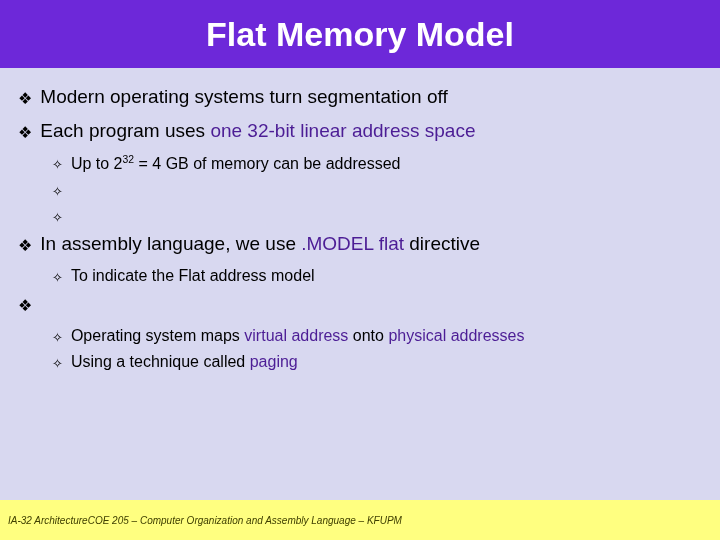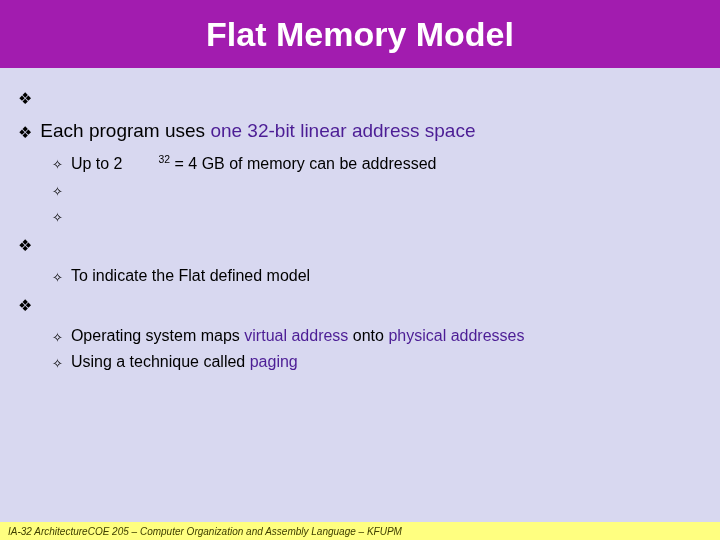--- a/index.html
+++ b/index.html
@@ -5,21 +5,21 @@
   * { margin: 0; padding: 0; box-sizing: border-box; }
   body {
     width: 720px;
     height: 540px;
     background: #d8d8f0;
     font-family: Arial, sans-serif;
     position: relative;
     overflow: hidden;
   }
   .title-bar {
-    background: #a21caf;
+    background: #6d28d9;
     height: 68px;
     display: flex;
     align-items: center;
     justify-content: center;
   }
   .title {
     font-family: "Comic Sans MS", cursive, sans-serif;
     font-size: 34px;
     font-weight: bold;
     color: #ffffff;
@@ -47,27 +47,27 @@
     display: flex;
     align-items: flex-start;
   }
   .b2 .bullet {
     color: #000;
     font-size: 13px;
     margin-right: 8px;
     margin-top: 3px;
   }
   .hl { color: #4c1d95; }
-  sup { font-size: 0.65em; vertical-align: super; padding-left: 36px; }
+  sup { font-size: 0.65em; vertical-align: super; }
   .footer {
     position: absolute;
     bottom: 0;
     left: 0;
     right: 0;
-    height: 18px;
+    height: 40px;
     background: #ffff80;
     display: flex;
     align-items: center;
     font-family: "Comic Sans MS", cursive, sans-serif;
     font-size: 10px;
     font-style: italic;
     color: #404000;
     padding: 0 8px;
   }
   .footer .fl { flex: 0 0 auto; }
@@ -78,20 +78,21 @@
 <body>
 
 <div class="title-bar">
   <div class="title">Flat Memory Model</div>
 </div>
 
 <div class="content">
 
   <div class="b1">
     <span class="bullet">❖</span>
+    <span>Modern operating systems turn segmentation off</span>
   </div>
 
   <div class="b1">
     <span class="bullet">❖</span>
     <span>
       <span>Each program uses </span><span class="hl">one 32-bit linear address space</span>
     </span>
   </div>
 
   <div class="b2">
@@ -104,25 +105,28 @@
   <div class="b2">
     <span class="bullet">✧</span>
   </div>
 
   <div class="b2">
     <span class="bullet">✧</span>
   </div>
 
   <div class="b1">
     <span class="bullet">❖</span>
+    <span>
+      <span>In assembly language, we use </span><span class="hl">.MODEL flat</span><span> directive</span>
+    </span>
   </div>
 
   <div class="b2">
     <span class="bullet">✧</span>
-    <span>To indicate the Flat defined model</span>
+    <span>To indicate the Flat address model</span>
   </div>
 
   <div class="b1">
     <span class="bullet">❖</span>
   </div>
 
   <div class="b2">
     <span class="bullet">✧</span>
     <span>
       <span>Operating system maps </span><span class="hl">virtual address</span><span> onto </span><span class="hl">physical addresses</span>

